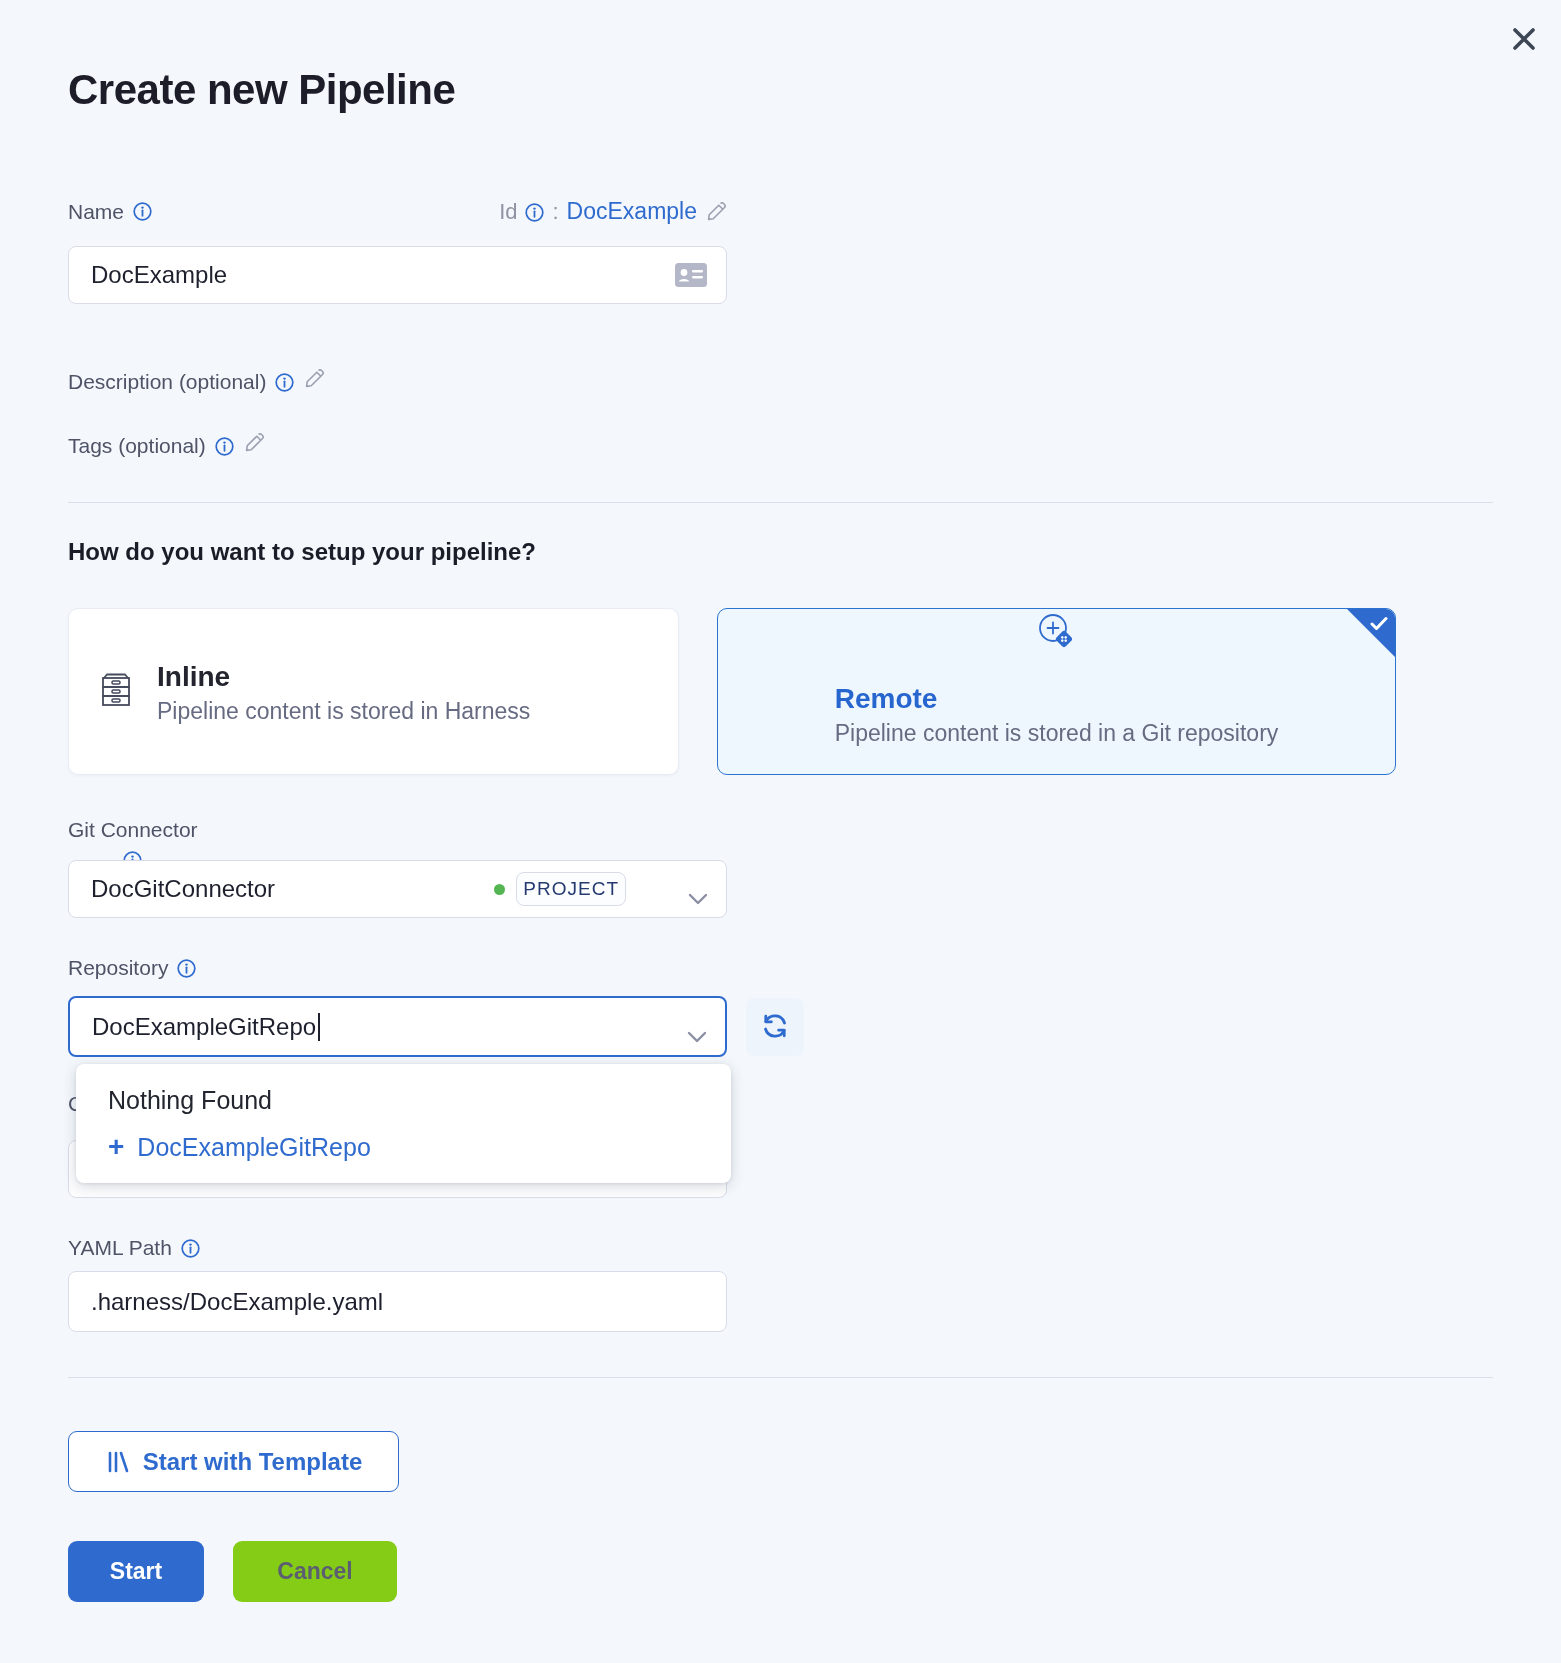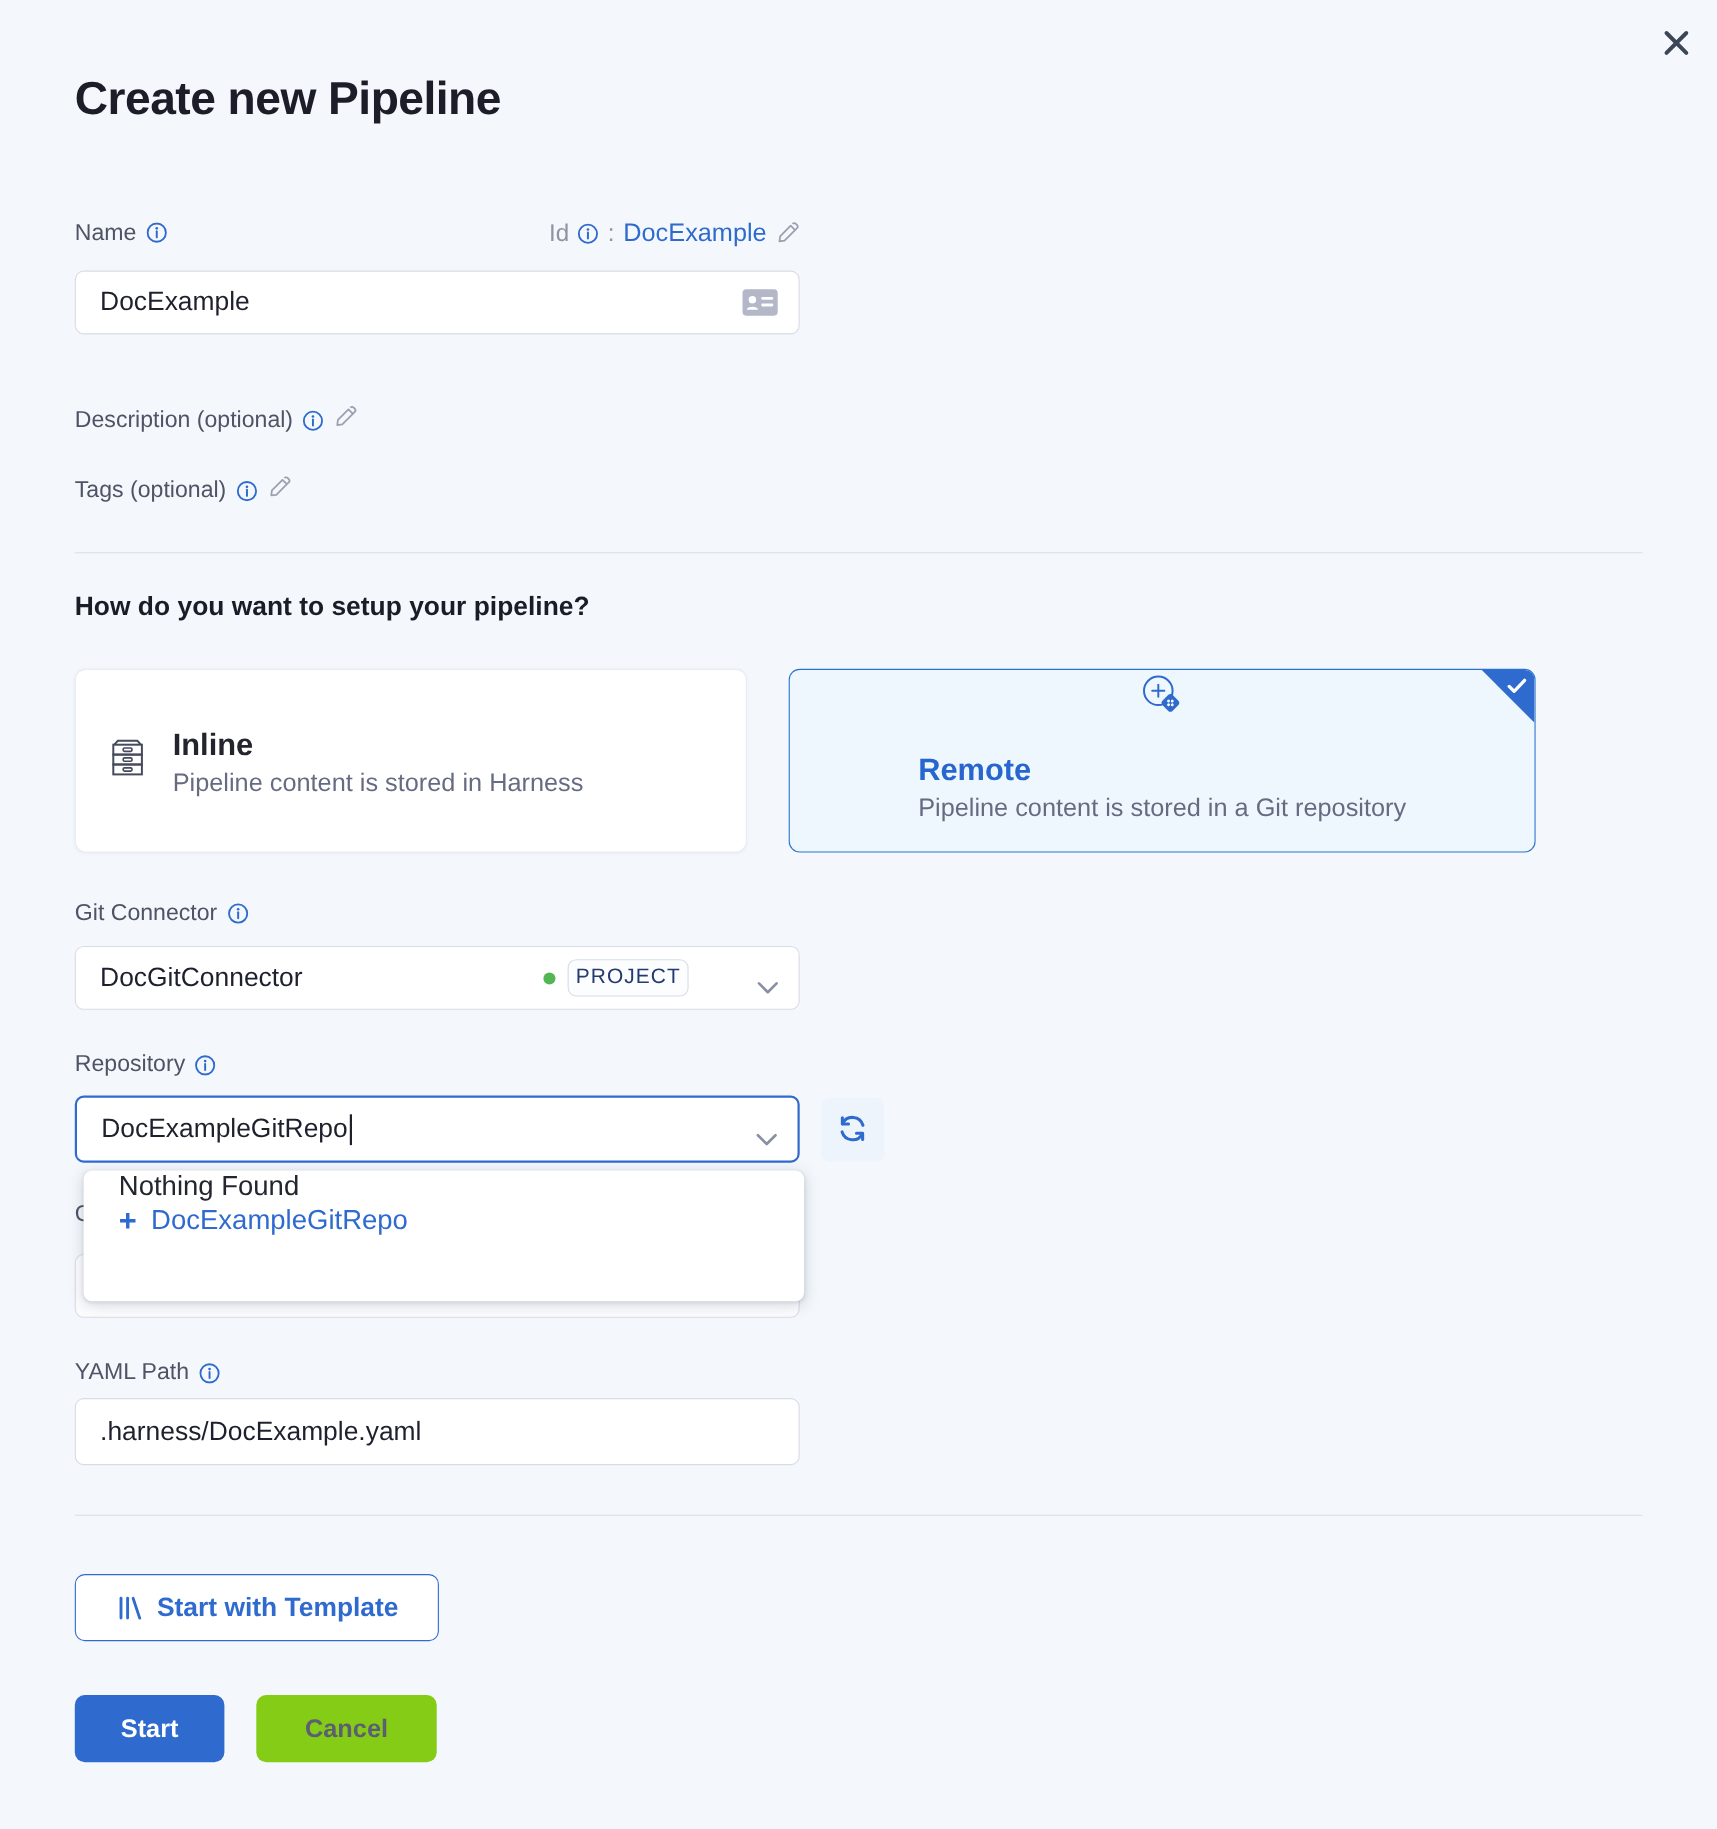--- a/index.html
+++ b/index.html
@@ -87,21 +87,21 @@
   
   .branch-label-clip { position:absolute; left:68px; top:1092px; width:9px; height:28px;
     overflow:hidden; z-index:1; }
   .branch-label-clip .field-label { white-space:nowrap; }
   .branch-input { top:1140px; z-index:1; background:#fdfdfe; }
 
   
   .popup { position:absolute; left:76px; top:1064px; width:655px; height:119px;
     background:#ffffff; border-radius:8px; z-index:5;
     box-shadow:0 3px 14px rgba(35,45,70,0.18), 0 1px 3px rgba(35,45,70,0.10);
-    display:flex; flex-direction:column; padding:0 0 0 32px; gap:2px;
+    display:flex; flex-direction:column; justify-content:center; padding:0 0 0 32px; gap:18px;
   }
   .popup-empty { font-size:25px; color:#23252f; }
   .popup-create { display:inline-flex; align-items:center; gap:13px; cursor:pointer;
     font-size:25px; color:#2f6bce; }
   .popup-plus { font-size:28px; font-weight:700; color:#2f6bce; line-height:1; }
 
   
   .yaml-label { position:absolute; left:68px; top:1236px; }
   .yaml-input { top:1271px; height:61px; }
 
@@ -111,21 +111,21 @@
     display:flex; align-items:center; justify-content:center; gap:12px;
     font-size:24px; font-weight:700; color:#2f6bce; cursor:pointer;
     font-family:inherit; }
   .btn { position:absolute; top:1541px; height:61px; border:none; border-radius:9px;
     font-size:23px; font-weight:700; cursor:pointer; font-family:inherit; }
   .btn-start { left:68px; width:136px; background:#2f6bce; color:#ffffff; }
   .btn-cancel { left:233px; width:164px; background:#84cc16; color:#5c5f71; }
 
   .label-pos-desc { position:absolute; left:68px; top:370px; }
   .label-pos-tags { position:absolute; left:68px; top:434px; }
-  .label-pos-gc   { position:absolute; left:68px; top:818px; }
+  .label-pos-gc   { position:absolute; left:68px; top:818px;flex-direction:column; }
   .label-pos-repo { position:absolute; left:68px; top:956px; }
   .name-input-pos { top:246px; }
 </style>
 </head>
 <body>
 
 <div class="close-btn">
   <span>
     <svg width="30" height="30" viewBox="0 0 30 30">
         <path d="M6 6 L24 24 M24 6 L6 24" stroke="#3d4654" stroke-width="3.6" stroke-linecap="round"></path>

